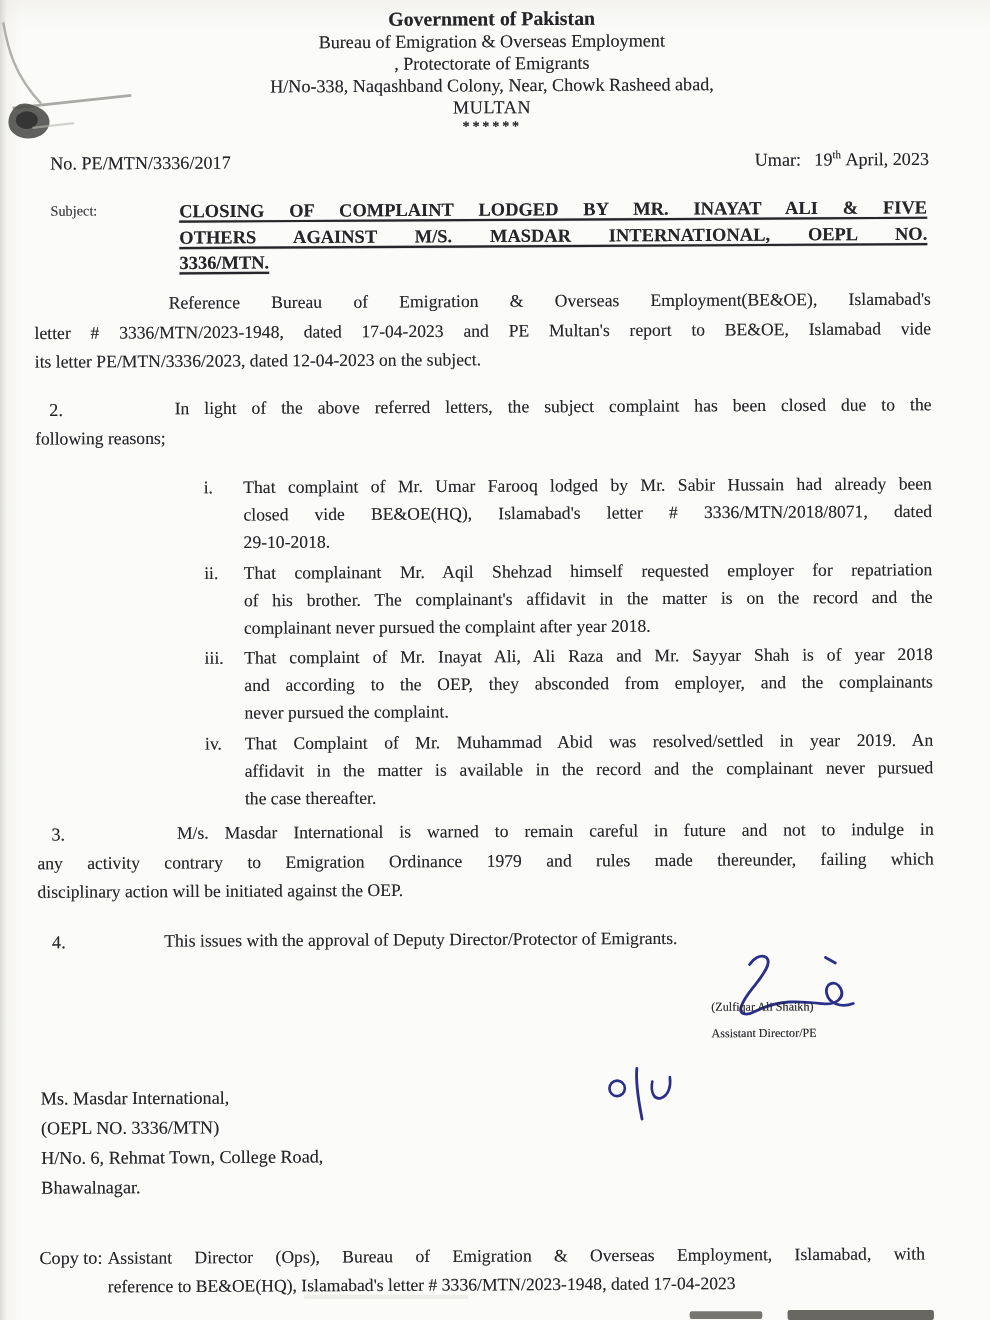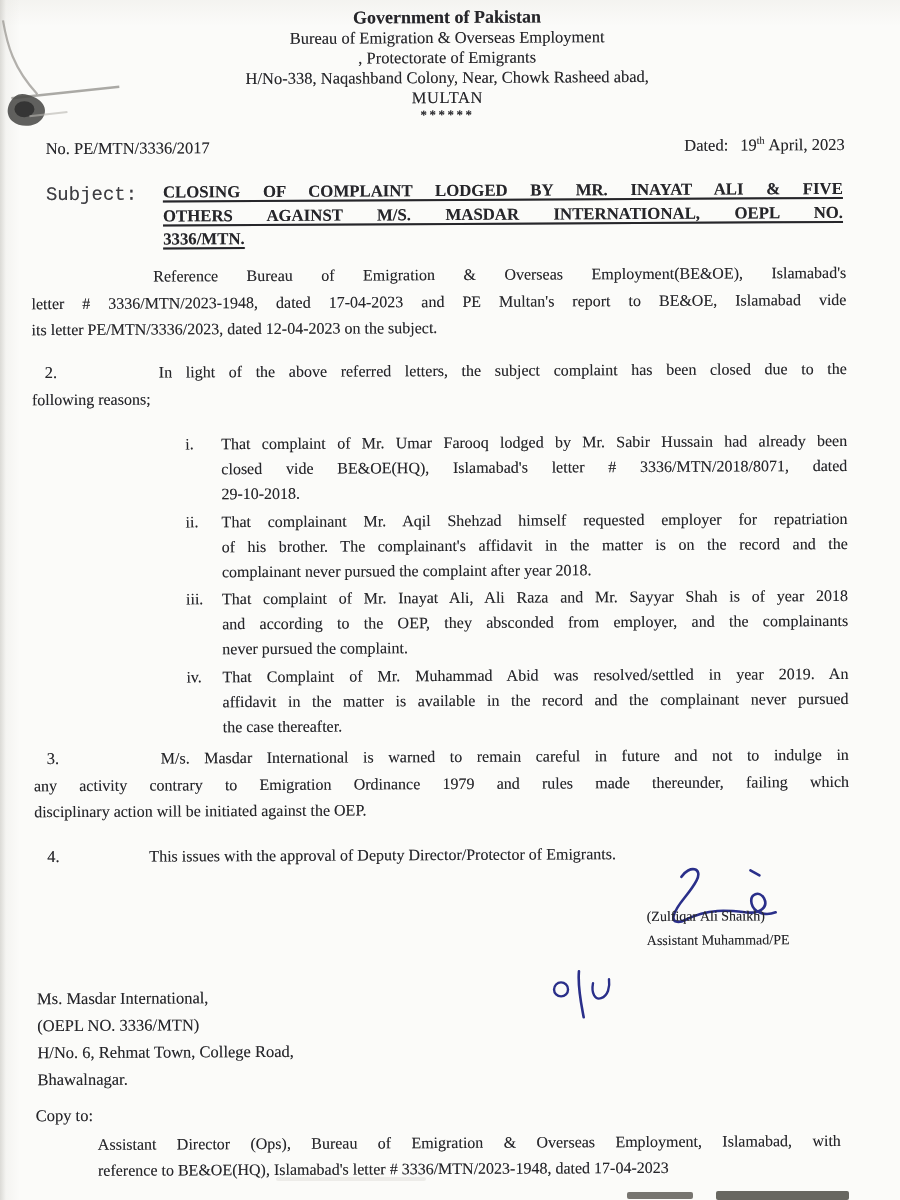--- a/index.html
+++ b/index.html
@@ -28,46 +28,46 @@
   .h-city  { font-size: 16.5px; line-height: 19px; letter-spacing: .6px; }
   .h-stars { font-size: 13px; font-weight: bold; line-height: 15px; letter-spacing: 2.5px; }
   
   .meta-row { position: absolute; top: 137px; left: 48px; right: 53px;
               display: flex; justify-content: space-between; font-size: 16.5px; }
   .dated-label { margin-right: 12px; }
   .date-rest { margin-left: 4px; }
   sup.ord { font-size: 10px; vertical-align: super; line-height: 0; }
   
   .subject-row { position: absolute; top: 179px; left: 48px; right: 52px; }
-  .subject-label { position: absolute; left: 0; top: 3px; font-size: 19px; color: #3d3d42; font-family: Liberation Mono, monospace; }
+  .subject-label { position: absolute; left: 0; top: 3px; font-size: 13px; color: #3d3d42; }
   .subject-text { margin-left: 117px; width: 680px; }
   .sline { font-weight: bold; font-size: 16.8px; line-height: 23.5px;
            text-decoration: underline; text-underline-offset: 3px; text-decoration-thickness: 1.6px; }
   .j { text-align: justify; text-align-last: justify; }
   
   .ln { font-size: 16px; }
   .para1 { position: absolute; top: 262px; left: 33px; width: 815px; line-height: 26.5px; }
   .numpara { position: absolute; left: 33px; width: 815px; line-height: 26.5px; }
   .p2 { top: 358px; } .p3 { top: 744px; } .p4 { top: 842px; }
   .pnum { position: absolute; left: 13px; top: 0; font-size: 16.5px; }
   .indent1 { padding-left: 122px; }
   .indent2 { padding-left: 127px; }
   .indent4 { padding-left: 115px; }
   
   .reasons { position: absolute; top: 430px; left: 222px; width: 626px; }
   .reason { position: relative; margin-bottom: 2.5px; line-height: 25px; }
   .rmark { position: absolute; left: -36px; top: 0; font-size: 16px; }
   
   .sig-script { position: absolute; left: 650px; top: 864px; }
-  .sig-block { position: absolute; left: 645px; top: 906px; font-size: 14px; line-height: 23.5px; }
+  .sig-block { position: absolute; left: 645px; top: 906px; font-size: 11px; line-height: 23.5px; }
   .counter-mark { position: absolute; left: 546px; top: 962px; }
   
   .addressee { position: absolute; top: 983px; left: 35px; font-size: 16.5px; line-height: 27px; }
   
-  .copy-label { position: absolute; top: 1104px; left: 33px; font-size: 16.5px; }
+  .copy-label { position: absolute; top: 1132px; left: 33px; font-size: 16.5px; }
   .copy-text { position: absolute; top: 1130px; left: 95px; width: 743px; line-height: 26px; }
   
   .corner-artifact { position: absolute; left: 0; top: 14px; }
   .smudge { position: absolute; border-radius: 2px; }
   .smudge-a { left: 627px; top: 1192px; width: 66px; height: 7px; background: #56544d; opacity: .8; }
   .smudge-b { left: 716px; top: 1191px; width: 133px; height: 9px; background: #4e4c46; opacity: .85; }
   .smudge-c { left: 276px; top: 1177px; width: 150px; height: 4px; background: #e4e3de; opacity: .6; }
 </style>
 </head>
 <body>
@@ -88,21 +88,21 @@
       <div class="h-line">Bureau of Emigration &amp; Overseas Employment</div>
       <div class="h-line">, Protectorate of Emigrants</div>
       <div class="h-line">H/No-338, Naqashband Colony, Near, Chowk Rasheed abad,</div>
       <div class="h-city">MULTAN</div>
       <div class="h-stars">******</div>
     </div>
 
     <div class="meta-row">
       <span>No. PE/MTN/3336/2017</span>
       <span>
-        <span class="dated-label">Dated:</span><span>19</span><sup class="ord">th</sup><span class="date-rest">April, 2023</span>
+        <span class="dated-label">Umar:</span><span>19</span><sup class="ord">th</sup><span class="date-rest">April, 2023</span>
       </span>
     </div>
 
     <div class="subject-row">
       <span class="subject-label">Subject:</span>
       <div class="subject-text">
         <div class="sline j">CLOSING OF COMPLAINT LODGED BY MR. INAYAT ALI &amp; FIVE</div>
         <div class="sline j">OTHERS AGAINST M/S. MASDAR INTERNATIONAL, OEPL NO.</div>
         <div class="sline">3336/MTN.</div>
       </div>
@@ -159,21 +159,21 @@
       <div class="ln indent4">This issues with the approval of Deputy Director/Protector of Emigrants.</div>
     </div>
 
     <svg class="sig-script" width="145" height="74" viewBox="0 0 145 74">
       <path d="M30 14 C38 2 52 5 45 18 C37 33 25 41 22 53 C20.5 59 26 61 34 57 C58 45 78 48 96 50 C108 51.5 117 45 112.5 36 C108 28 98 31 100 41 C102 50 113 54 124 50" fill="none" stroke="var(--ink, #2a2f8a)" stroke-width="2.6" stroke-linecap="round"></path>
       <path d="M99 8 l9 5" fill="none" stroke="var(--ink, #2a2f8a)" stroke-width="2.6" stroke-linecap="round"></path>
     </svg>
 
     <div class="sig-block">
       <div>(Zulfiqar Ali Shaikh)</div>
-      <div>Assistant Muhammad/PE</div>
+      <div>Assistant Director/PE</div>
     </div>
 
     <svg class="counter-mark" width="66" height="60" viewBox="0 0 66 60">
       <circle cx="13" cy="28" r="7" fill="none" stroke="var(--ink, #2a2f8a)" stroke-width="2.4"></circle>
       <path d="M31 10 C29.5 26 33 42 35.5 56" fill="none" stroke="var(--ink, #2a2f8a)" stroke-width="2.6" stroke-linecap="round"></path>
       <path d="M45 22 C43 32 47 39 53 37 C60 34.5 62 26 61 18" fill="none" stroke="var(--ink, #2a2f8a)" stroke-width="2.4" stroke-linecap="round"></path>
     </svg>
 
     <div class="addressee">
       <div>Ms. Masdar International,</div>

